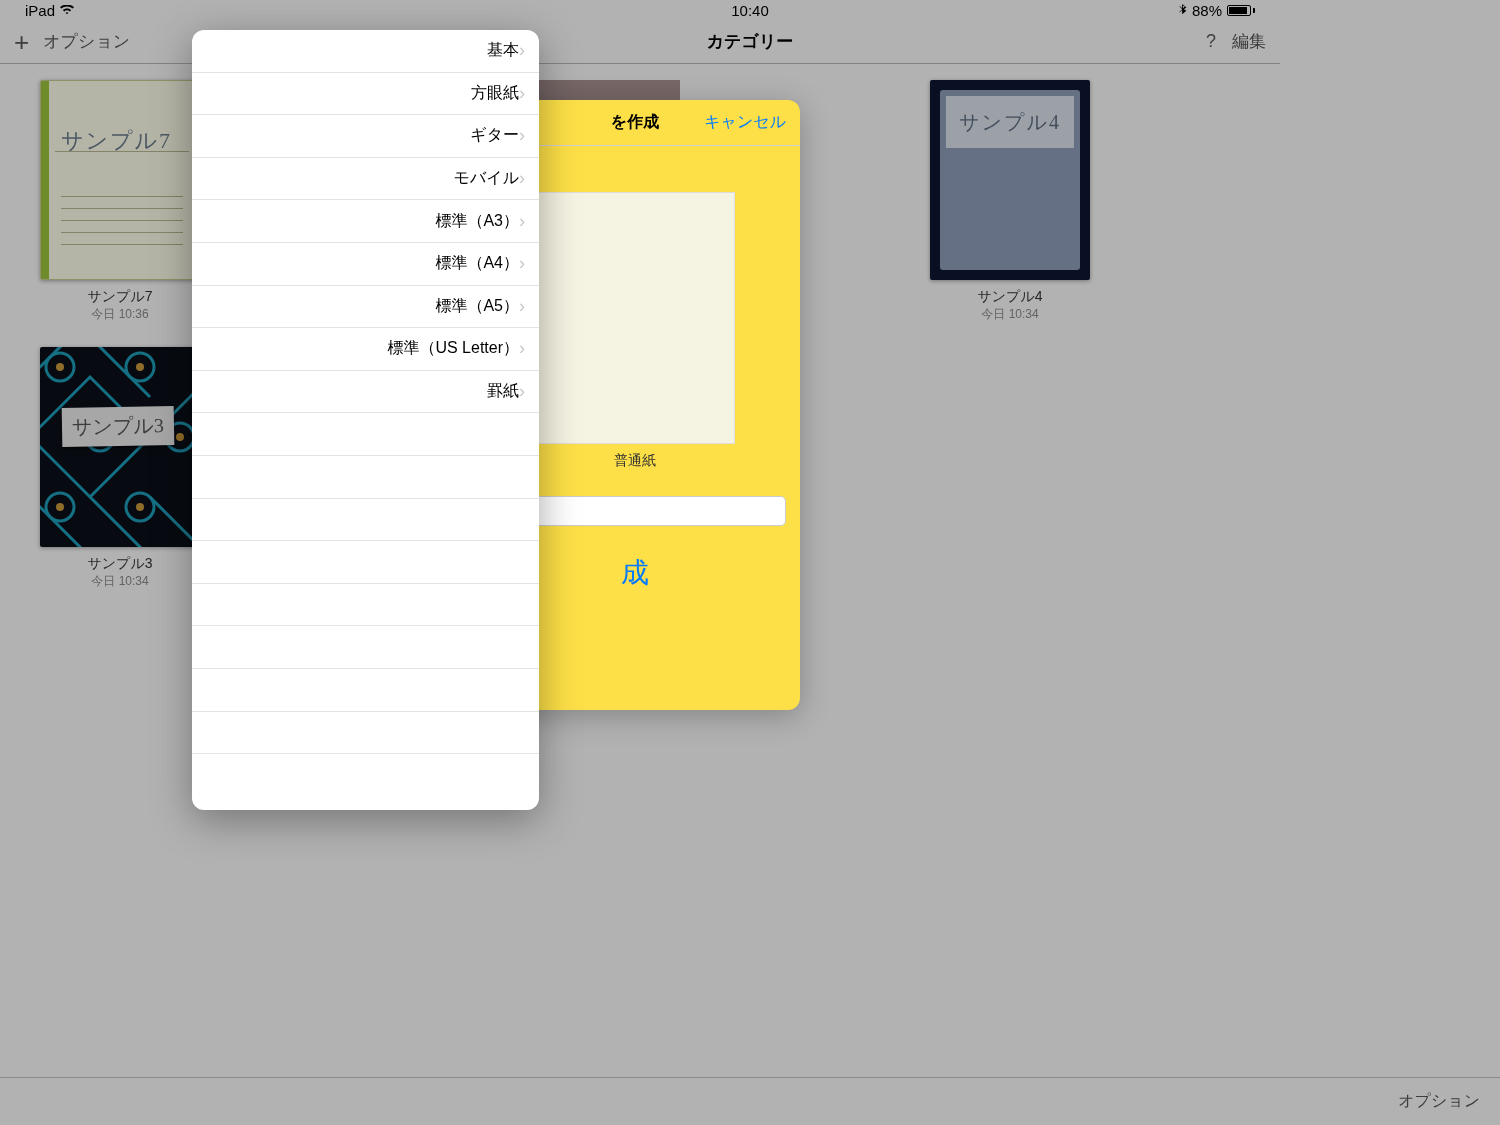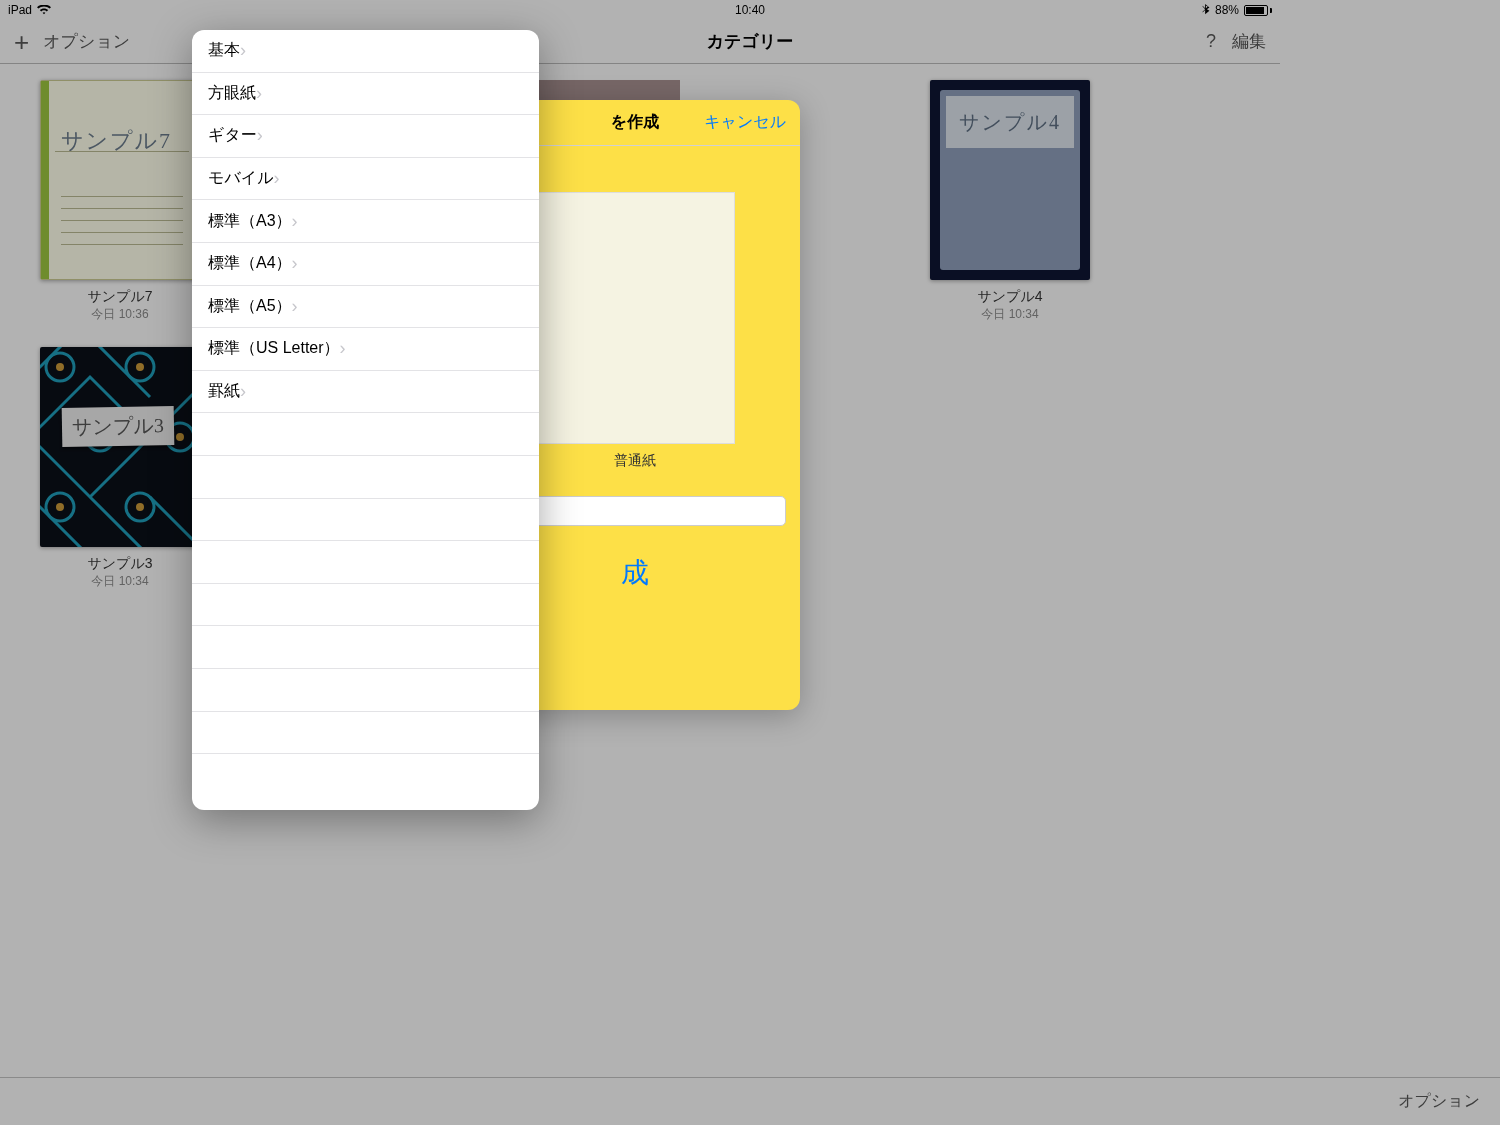--- a/index.html
+++ b/index.html
@@ -1,17 +1,17 @@
 <!DOCTYPE html>
 <html><head>
 <meta charset="utf-8">
 <style>
 *{margin:0;padding:0;box-sizing:border-box;font-family:-apple-system,BlinkMacSystemFont,"Helvetica Neue",sans-serif;-webkit-font-smoothing:antialiased}
 html,body{width:1280px;height:960px;overflow:hidden;background:#f7f7f7}
-.statusbar{height:20px;display:flex;align-items:center;justify-content:space-between;padding:0 8px;font-size:12px;color:#000}
+.statusbar{height:20px;display:flex;align-items:center;justify-content:space-between;padding:0 25px;font-size:15px;color:#000}
 .sb-left,.sb-right{display:flex;align-items:center;gap:5px}
 .sb-center{position:absolute;left:50%;transform:translateX(-50%);font-weight:400}
 .navbar{height:44px;border-bottom:1px solid #b8b8b8;display:flex;align-items:center;justify-content:space-between;padding:0 14px;background:#f7f7f7}
 .nav-left{display:flex;align-items:center;gap:14px;font-size:17px;color:#555}
 .nav-left .plus{font-size:26px;font-weight:300;line-height:1;color:#555}
 .nav-title{position:absolute;left:50%;transform:translateX(-50%);font-size:17px;font-weight:600;color:#000}
 .nav-right{display:flex;align-items:center;gap:16px;font-size:17px;color:#555}
 .nav-right .q{font-size:18px}
 .grid{padding:16px 40px;display:flex;gap:120px}
 .col{display:flex;flex-direction:column;gap:24px}
@@ -43,21 +43,21 @@
 .create-pop .preview{margin:46px auto 0;width:200px;height:252px;background:#f5f3e2;border:1px solid #ddd}
 .create-pop .pcaption{text-align:center;font-size:14px;color:#333;margin-top:8px}
 .create-pop .name-field{margin:26px 14px 0;height:30px;background:#fff;border:1px solid #ccc;border-radius:5px;padding:0 8px;font-size:15px;color:#bfbfbf;display:flex;align-items:center}
 .create-pop .bigbtn{text-align:center;font-size:28px;color:#007aff;margin-top:28px}
 
 .arrow{position:absolute;left:399px;top:320px;width:0;height:0;border-top:14px solid transparent;border-bottom:14px solid transparent;border-right:14px solid #fff}
 
 .paper-pop{position:absolute;left:192px;top:30px;width:347px;height:780px;background:#fff;border-radius:12px;box-shadow:0 10px 40px rgba(0,0,0,.35);overflow:hidden;display:flex;flex-direction:column}
 .paper-pop .pp-title{height:44px;display:flex;align-items:center;justify-content:center;font-size:17px;font-weight:600;color:#000}
 .paper-pop .list{flex:1;overflow:hidden}
-.paper-pop .row{height:42.6px;border-bottom:1px solid #e3e3e6;display:flex;align-items:center;justify-content:flex-start;padding:0 14px 0 16px;font-size:16px;color:#000}
+.paper-pop .row{height:42.6px;border-bottom:1px solid #e3e3e6;display:flex;align-items:center;justify-content:flex-end;padding:0 14px 0 16px;font-size:16px;color:#000}
 .paper-pop .row.empty{color:transparent}
 .chev{color:#c7c7cc;font-size:18px}
 
 .wifi{width:14px;height:10px}
 .bt{width:8px;height:12px}
 .batt{display:flex;align-items:center;gap:2px}
 .batt-body{width:24px;height:11px;border:1px solid #000;border-radius:2px;position:relative}
 .batt-body::after{content:"";position:absolute;left:1px;top:1px;bottom:1px;width:82%;background:#000}
 .batt-tip{width:2px;height:5px;background:#000;border-radius:0 1px 1px 0}
 </style>

